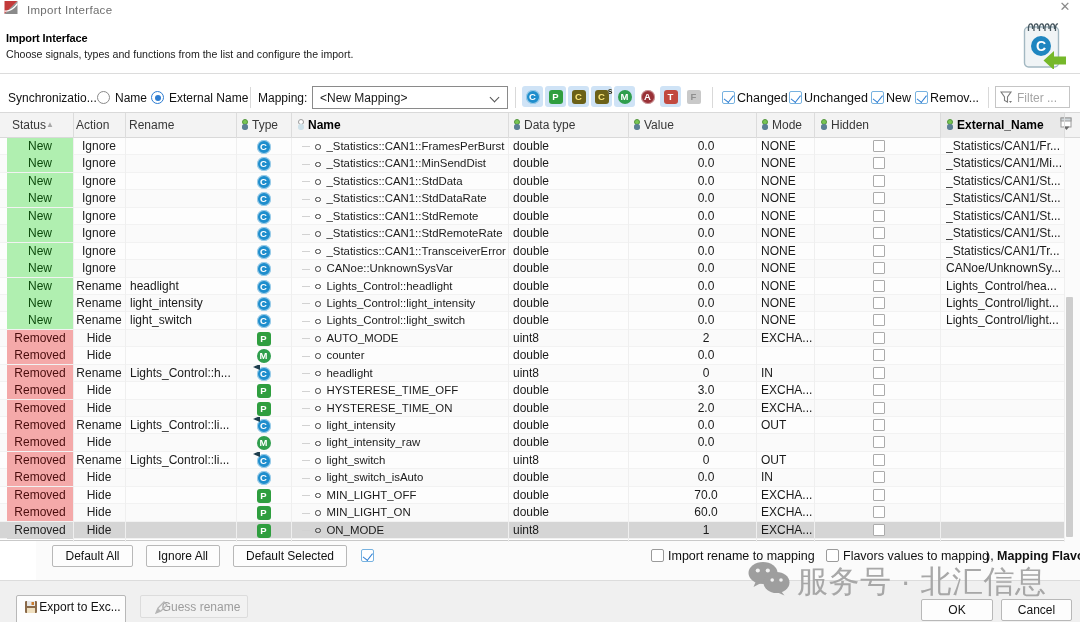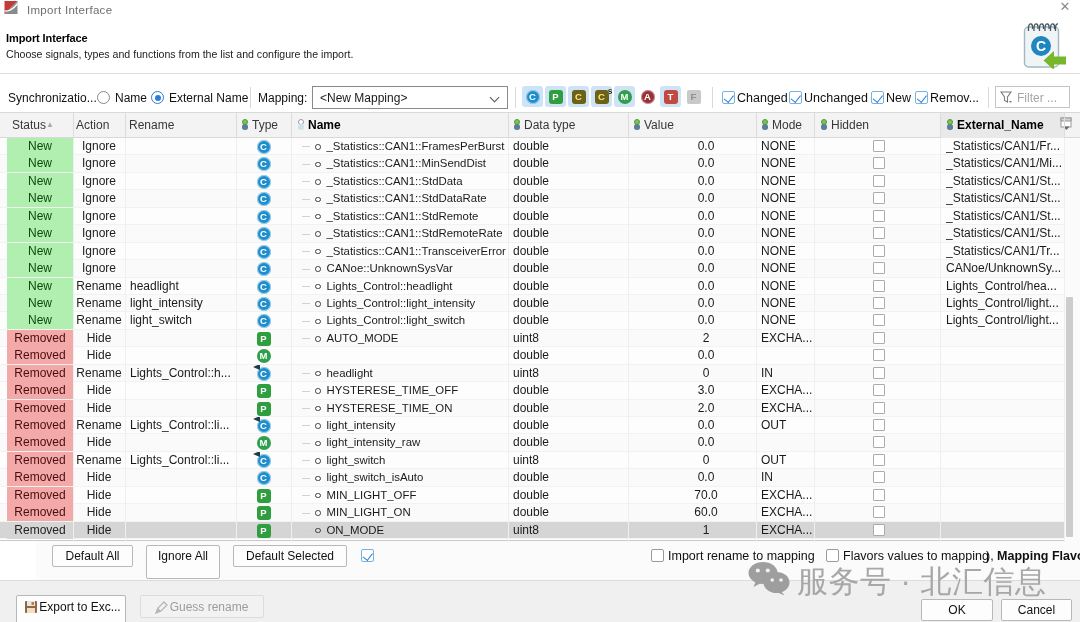--- a/index.html
+++ b/index.html
@@ -365,20 +365,21 @@
         <span class="cell c-vl">2</span>
         <span class="cell c-md">EXCHA...</span>
         <span class="cell c-hd">
           <span class="cb"></span>
         </span>
       </div>
 <div class="row">
         <span class="cell c-st stRem">Removed</span>
         <span class="cell c-ac">Hide</span>
         <span class="cell c-ty"><span class="ic icM">M</span></span>
+        <span class="cell c-nm"><span class="tdash"></span><span class="onode"></span>counter</span>
         <span class="cell c-dt">double</span>
         <span class="cell c-vl">0.0</span>
         <span class="cell c-hd">
           <span class="cb"></span>
         </span>
       </div>
 <div class="row">
         <span class="cell c-st stRem">Removed</span>
         <span class="cell c-ac">Rename</span>
         <span class="cell c-rn">Lights_Control::h...</span>
@@ -500,37 +501,37 @@
           <span class="cb"></span>
         </span>
       </div>
  </div>
  <div class="sbar">
       <span class="sthumb"></span>
     </div>
 </div>
 <div class="midbar">
  <span class="btn" style="left:16px;top:4px;width:81px;height:22px;line-height:21px;">Default All</span>
- <span class="btn" style="left:110px;top:4px;width:74px;height:34px;line-height:21px;">Ignore All</span>
+ <span class="btn" style="left:110px;top:4px;width:74px;height:22px;line-height:21px;">Ignore All</span>
  <span class="btn" style="left:197px;top:4px;width:114px;height:22px;line-height:21px;">Default Selected</span>
  <span class="cbx on" style="left:325px;top:8px;"></span>
  <span class="cbx" style="left:615px;top:8px;border-color:#9a9a9a;"></span>
     <span class="cklabel" style="left:632px;top:8px;">Import rename to mapping</span>
  <span class="cbx" style="left:790px;top:8px;border-color:#9a9a9a;"></span>
     <span class="cklabel" style="left:807px;top:8px;">Flavors values to mapping</span>
  <span class="cklabel" style="left:950px;top:8px;">),&nbsp;<b>Mapping Flavors:&nbsp; 3</b></span>
 </div>
 <div class="footer">
  <span class="btn" style="left:16px;top:14px;width:110px;height:33px;line-height:22px;"><svg style="position:absolute;left:7px;top:4px" width="14" height="14" viewBox="0 0 14 14">
         <rect x="1" y="1" width="12" height="12" rx="1" fill="#8a6a4a"></rect>
         <rect x="3" y="1" width="8" height="5" fill="#e8e8e8"></rect>
         <rect x="7.5" y="2" width="2.5" height="3" fill="#c97b2d"></rect>
         <rect x="3" y="8" width="8" height="5" fill="#f0e0c0"></rect>
       </svg><span style="margin-left:18px;">Export to Exc...</span></span>
- <span class="btn" style="left:140px;top:14px;width:124px;height:23px;line-height:22px;background:#f2f2f2;border-color:#dcdcdc;color:#9c9c9c;"><svg style="position:absolute;left:14px;top:5px" width="13" height="13" viewBox="0 0 13 13">
+ <span class="btn" style="left:140px;top:14px;width:108px;height:23px;line-height:22px;background:#f2f2f2;border-color:#dcdcdc;color:#9c9c9c;"><svg style="position:absolute;left:14px;top:5px" width="13" height="13" viewBox="0 0 13 13">
         <path d="M1 12 L3 7 L9 1 L12 4 L6 10 Z" fill="none" stroke="#b5b5b5" stroke-width="1.3"></path>
         <path d="M1 12 L3 7 L6 10 Z" fill="#b5b5b5"></path>
       </svg><span style="margin-left:14px;">Guess rename</span></span>
  <span class="btn" style="left:921px;top:18px;width:72px;height:22px;line-height:21px;">OK</span>
  <span class="btn" style="left:1001px;top:18px;width:71px;height:22px;line-height:21px;">Cancel</span>
 </div>
 <div class="wm">
 <svg style="position:absolute;left:-3px;top:3px" width="42" height="35" viewBox="0 0 42 35">
  <g fill="#9e9e9e">
   <ellipse cx="15" cy="12" rx="14.5" ry="11"></ellipse>

